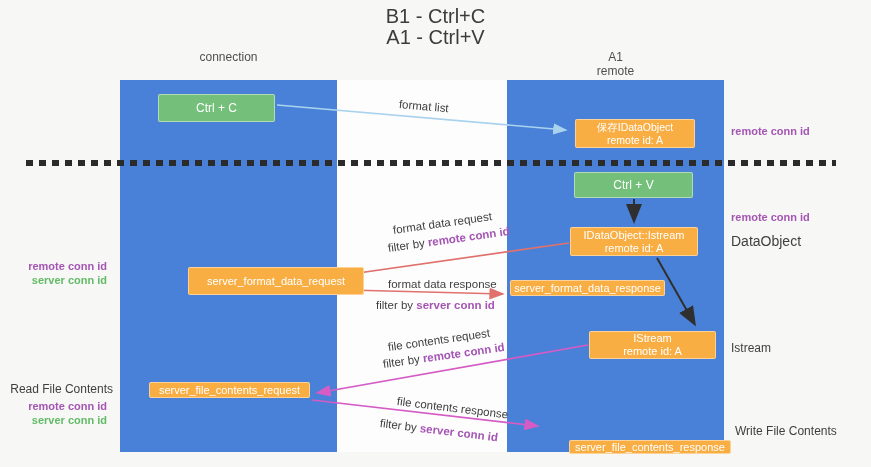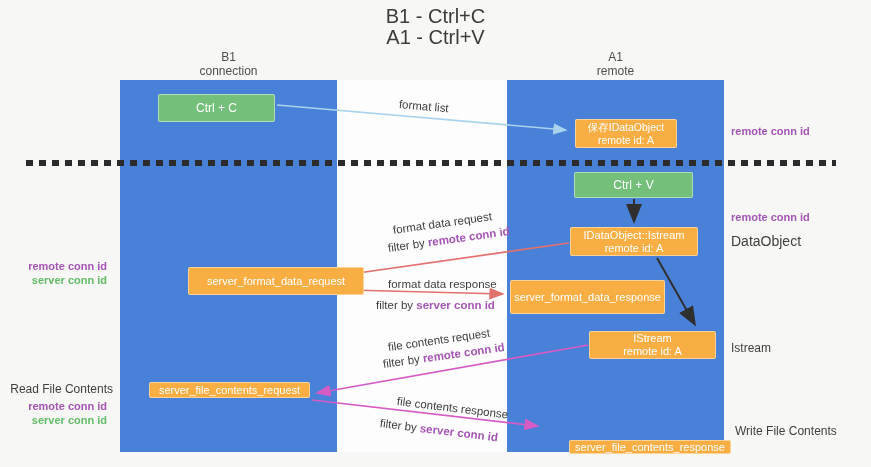--- a/index.html
+++ b/index.html
@@ -40,21 +40,20 @@
 <body>
 
 <div class="abs mid-strip"></div>
 
 <div class="abs title">
   <div>B1 - Ctrl+C</div>
   <div>A1 - Ctrl+V</div>
 </div>
 
 <div class="abs lane-header" style="left:120px;top:50px;width:217px;">
-  <div>B1</div>
   <div>connection</div>
 </div>
 <div class="abs lane-header" style="left:507px;top:50px;width:217px;">
   <div>A1</div>
   <div>remote</div>
 </div>
 
 <div class="abs lane" style="left:120px;top:80px;width:217px;height:372px;"></div>
 <div class="abs lane" style="left:507px;top:80px;width:217px;height:372px;"></div>
 
@@ -80,35 +79,35 @@
   <line x1="657" y1="258" x2="694" y2="323" stroke="#2f2f2f" stroke-width="2" marker-end="url(#ah-black)"></line>
   <line x1="569" y1="243" x2="316" y2="279" stroke="#e0716d" stroke-width="1.7" marker-end="url(#ah-red)"></line>
   <line x1="310" y1="289" x2="503" y2="294" stroke="#e0716d" stroke-width="1.7" marker-end="url(#ah-red)"></line>
   <line x1="588" y1="345" x2="317" y2="393" stroke="#d55bc5" stroke-width="1.7" marker-end="url(#ah-magenta)"></line>
   <line x1="312" y1="400" x2="538" y2="426" stroke="#d55bc5" stroke-width="1.7" marker-end="url(#ah-magenta)"></line>
 </svg>
 
 <div class="abs node green" style="left:158px;top:94px;width:117px;height:28px;">
   <div>Ctrl + C</div>
 </div>
-<div class="abs node orange" style="left:575px;top:119px;width:102px;height:29px;font-size:10.5px;">
+<div class="abs node orange" style="left:575px;top:119px;width:120px;height:29px;font-size:10.5px;">
   <div>保存IDataObject</div>
   <div>remote id: A</div>
 </div>
 <div class="abs node green" style="left:574px;top:172px;width:119px;height:26px;">
   <div>Ctrl + V</div>
 </div>
 <div class="abs node orange" style="left:570px;top:227px;width:128px;height:29px;">
   <div>IDataObject::Istream</div>
   <div>remote id: A</div>
 </div>
 <div class="abs node orange" style="left:152px;top:267px;width:176px;height:28px;margin-left:36px;">
   <div>server_format_data_request</div>
 </div>
-<div class="abs node orange" style="left:510px;top:280px;width:155px;height:34px;">
+<div class="abs node orange" style="left:510px;top:280px;width:155px;height:16px;">
   <div>server_format_data_response</div>
 </div>
 <div class="abs node orange" style="left:589px;top:331px;width:127px;height:28px;">
   <div>IStream</div>
   <div>remote id: A</div>
 </div>
 <div class="abs node orange" style="left:149px;top:382px;width:161px;height:16px;">
   <div>server_file_contents_request</div>
 </div>
 <div class="abs node orange" style="left:545px;top:440px;width:162px;height:14px;margin-left:24px;">

